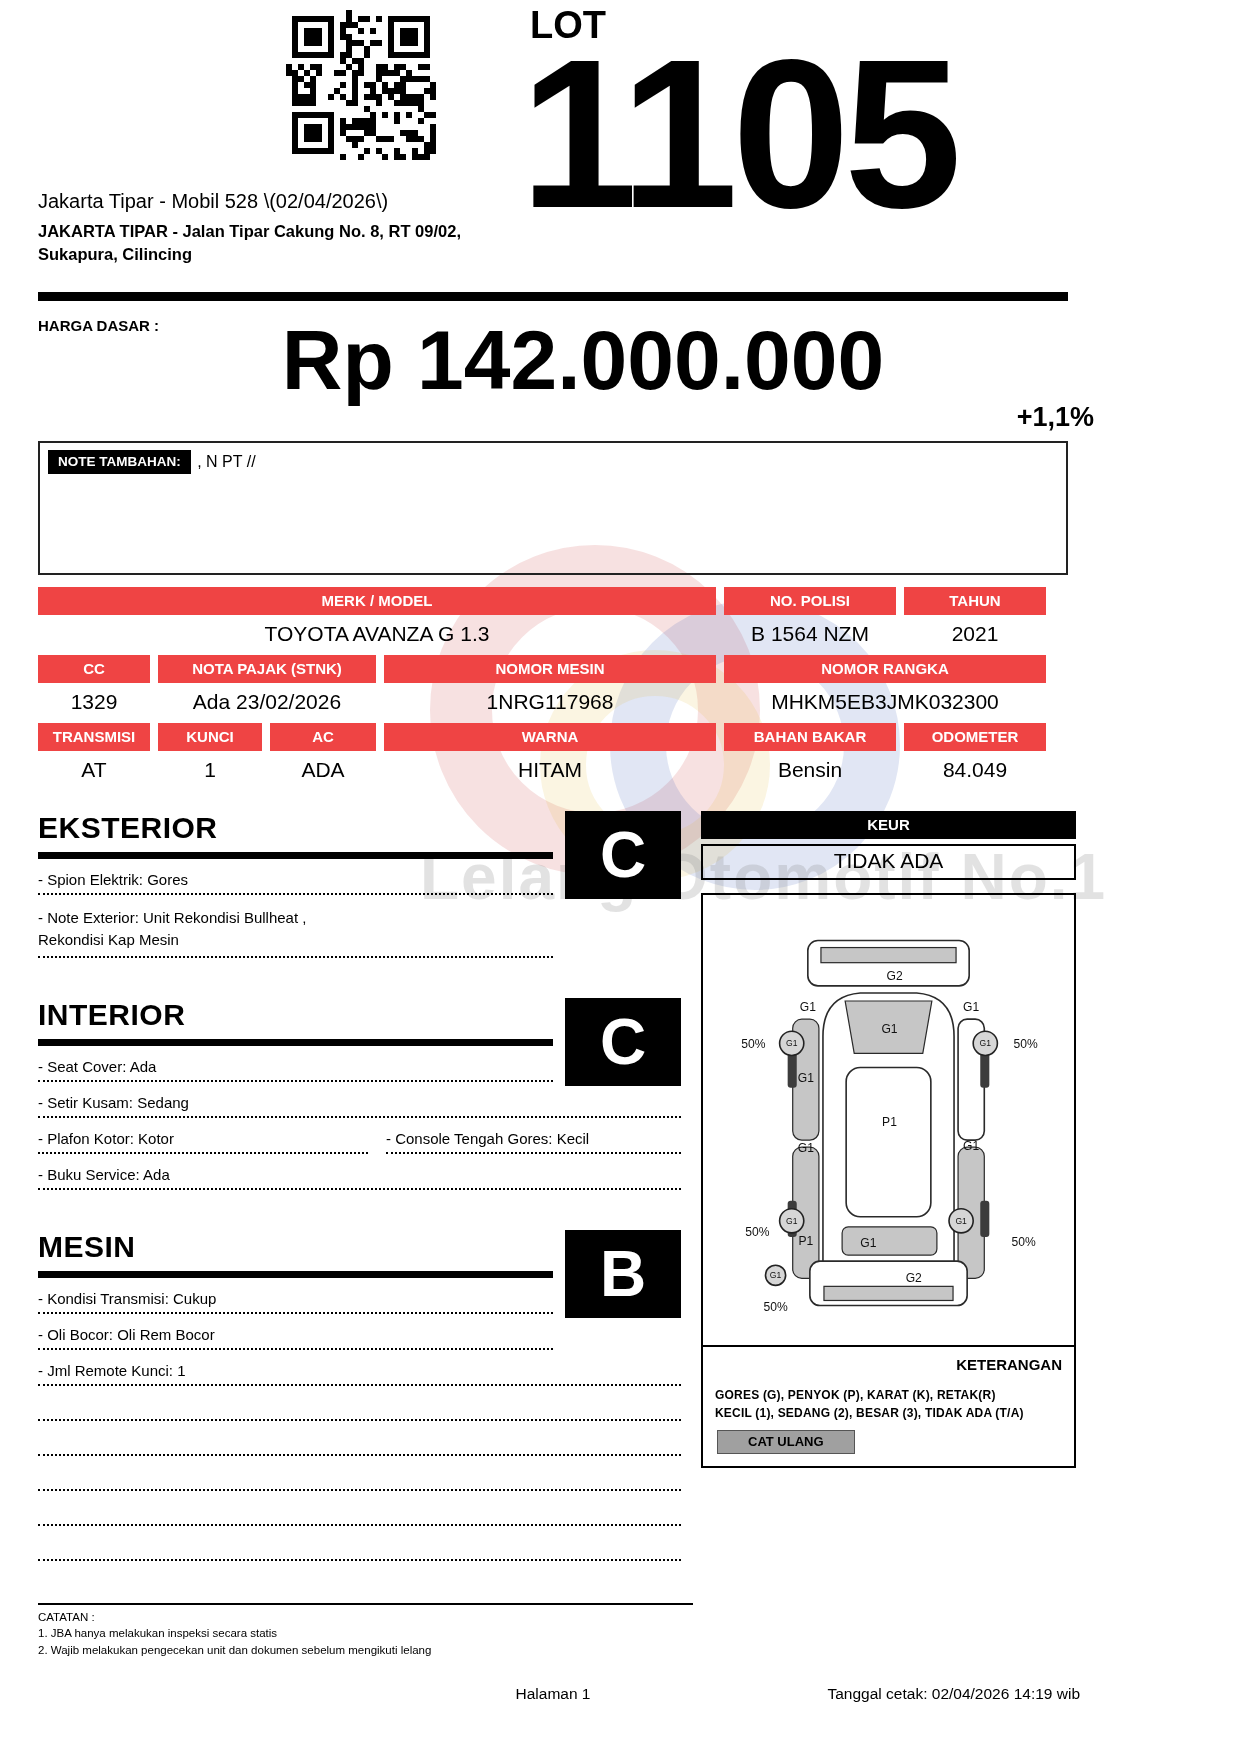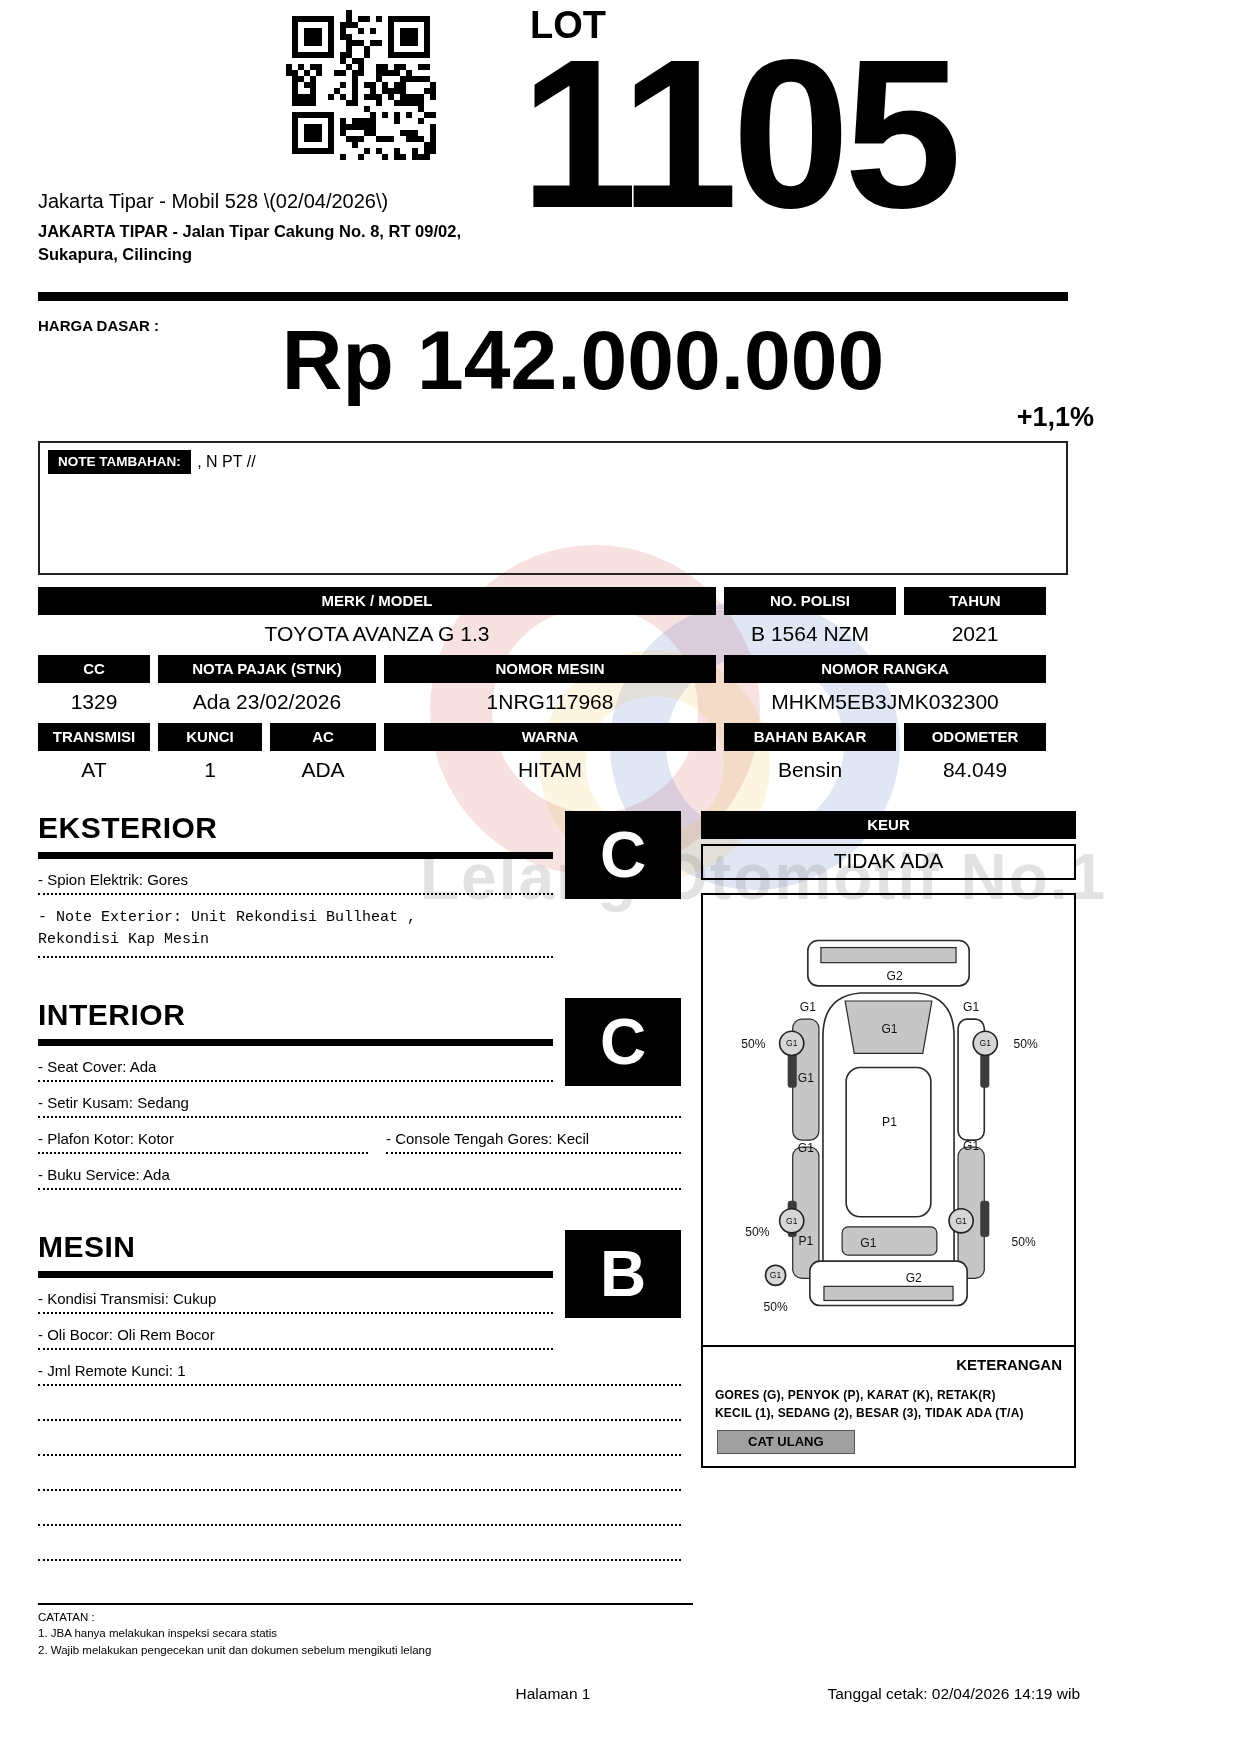--- a/index.html
+++ b/index.html
@@ -35,35 +35,35 @@
   .price-change { position: absolute; right: -26px; bottom: 0; font-size: 27px; font-weight: bold; }
 
   
   .notebox { margin-top: 8px; border: 2px solid #222; height: 134px; padding: 7px 8px; }
   .note-chip { display: inline-block; background: #000; color: #fff; font-size: 13.5px; font-weight: bold; padding: 4px 10px 5px; vertical-align: top; }
   .note-text { font-size: 16px; margin-left: 2px; vertical-align: top; padding-top: 3px; display: inline-block; }
 
   
   .vtable { margin-top: 12px; }
   .trow { display: grid; grid-template-columns: 112px 104px 106px 332px 172px 142px; column-gap: 8px; }
-  .hcell { background: #000000; color: #fff; font-weight: bold; font-size: 15px; text-align: center; padding: 5px 0 6px; }
+  .hcell { background: #ef4444; color: #fff; font-weight: bold; font-size: 15px; text-align: center; padding: 5px 0 6px; }
   .vcell { font-size: 21px; text-align: center; padding: 7px 0 9px; white-space: nowrap; }
   .c1-4 { grid-column: 1 / span 4; } .c2-3 { grid-column: 2 / span 2; } .c5-6 { grid-column: 5 / span 2; }
   .c5 { grid-column: 5; } .c6 { grid-column: 6; }
 
   
   .main { display: flex; gap: 20px; margin-top: 20px; }
   .left { width: 643px; }
   .right { width: 375px; }
 
   .section { position: relative; margin-bottom: 40px; }
   .sec-title { font-size: 30px; font-weight: bold; width: 515px; border-bottom: 7px solid #000; padding-bottom: 7px; letter-spacing: 0.5px; }
   .grade { position: absolute; top: 0; right: 0; width: 116px; height: 88px; background: #000; color: #fff; display: flex; align-items: center; justify-content: center; font-size: 64px; font-weight: bold; }
   .item { font-size: 15px; border-bottom: 2px dotted #000; padding: 5px 0 5px; margin-top: 7px; }
-  .item div { line-height: 1.45; font-family: Liberation Mono, monospace; }
+  .item div { line-height: 1.45; }
   .w-narrow { width: 515px; }
   .w-full { width: 643px; }
   .item-row { display: flex; gap: 18px; }
   .cell-a { width: 330px; } .cell-b { width: 295px; }
   .empty { height: 28px; }
 
   
   .keur-bar { background: #000; color: #fff; text-align: center; font-weight: bold; font-size: 15px; padding: 5px 0 6px; }
   .keur-value { border: 2px solid #000; text-align: center; font-size: 21px; padding: 3px 0 5px; margin-top: 5px; }
   .diagram-wrap { border: 2px solid #000; margin-top: 13px; }

